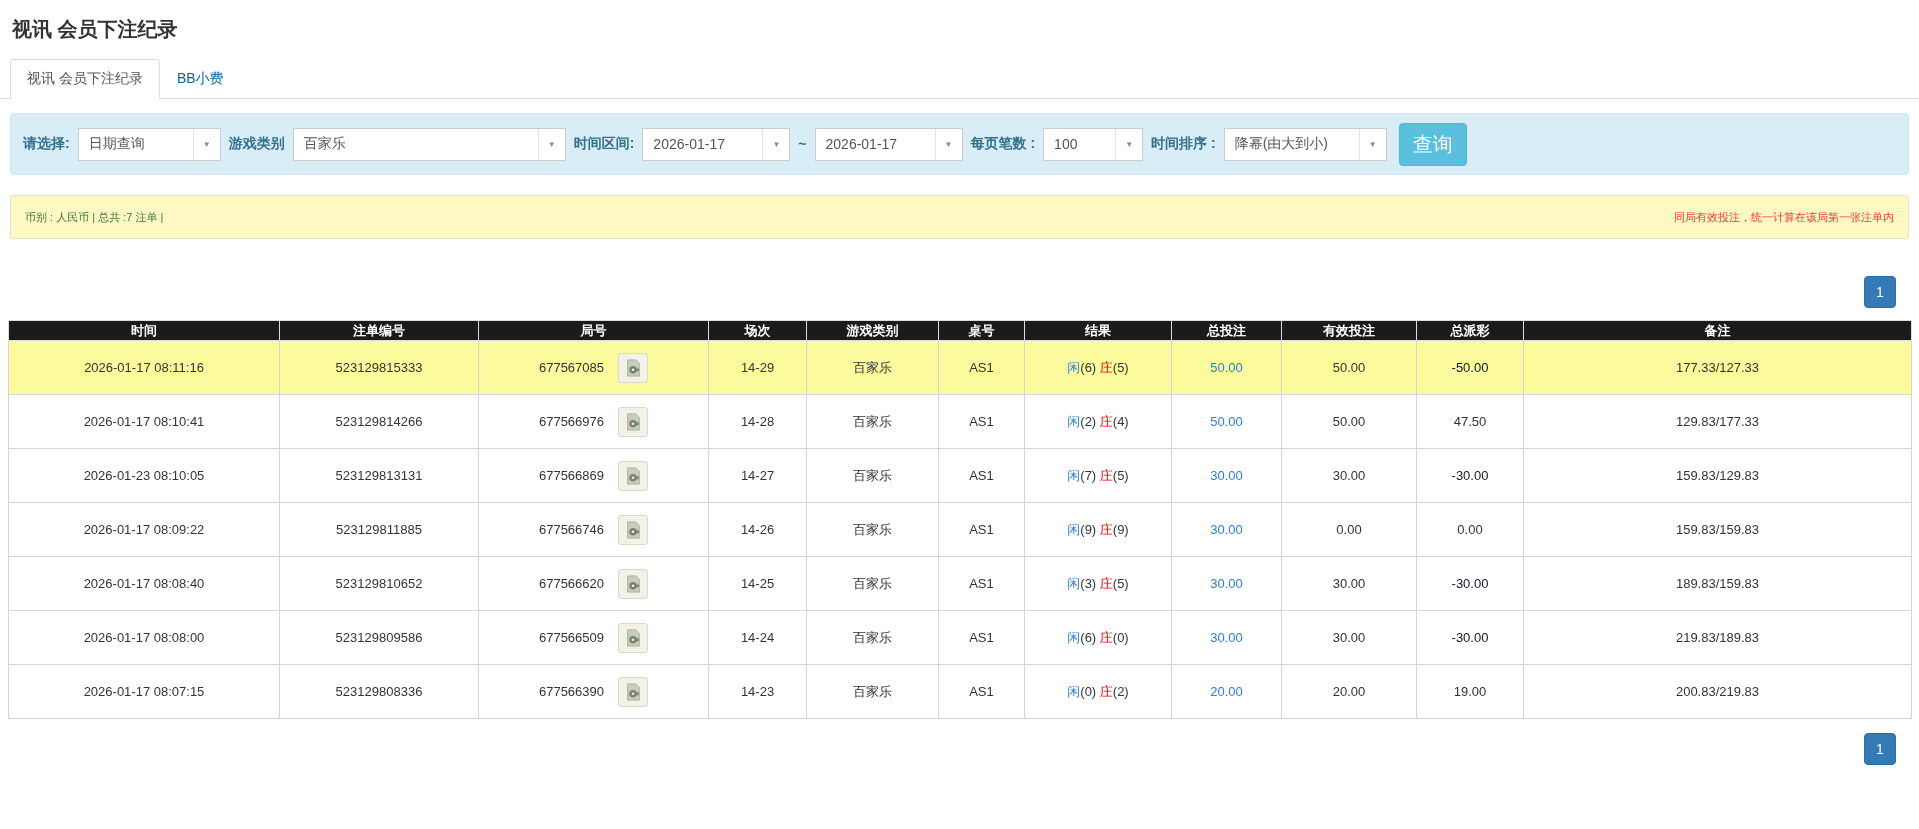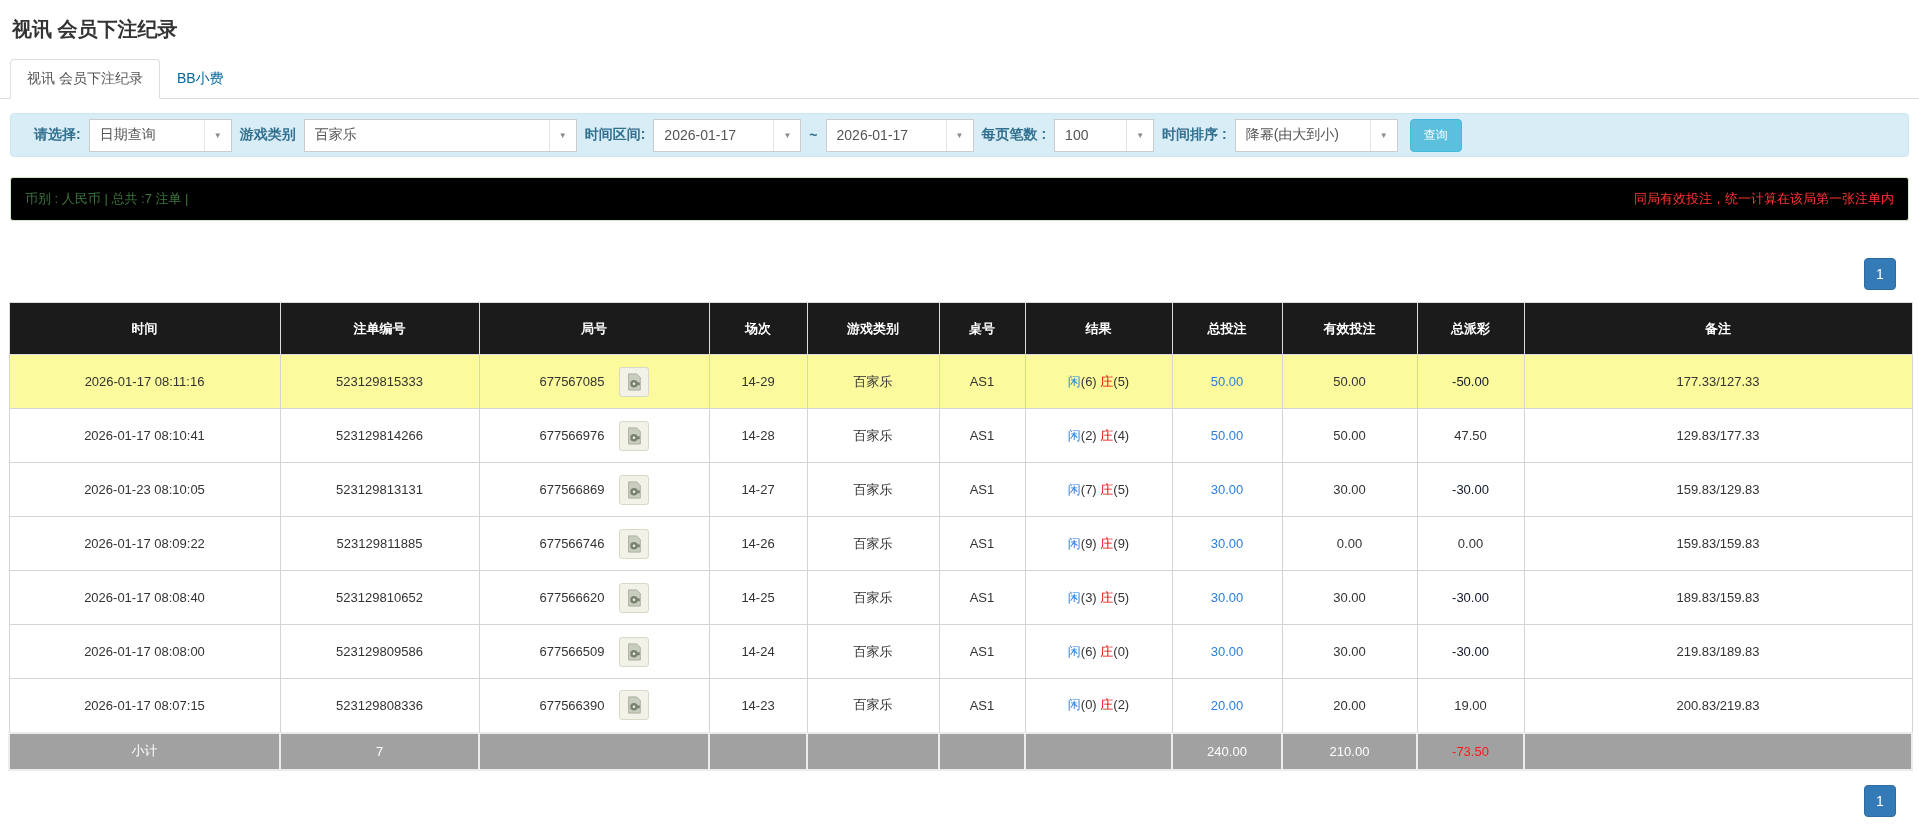--- a/index.html
+++ b/index.html
@@ -11,53 +11,53 @@
   .page-title { font-size: 20px; color: #333; font-weight: bold; padding: 16px 0 12px 12px; }
 
   
   .tabs { display: flex; border-bottom: 1px solid #ddd; padding-left: 10px; margin-top: 4px; }
   .tab { font-size: 14px; padding: 10px 16px; margin-bottom: -1px; }
   .tab.active { color: #555; background: #fff; border: 1px solid #ddd; border-bottom: 1px solid #fff;
     border-radius: 4px 4px 0 0; cursor: default; }
   .tab.link { color: #0369a1; cursor: pointer; border: 1px solid transparent; }
 
   
-  .filter-bar { margin: 14px 10px 16px 10px; height: 44px; background: #d9edf7; border: 1px solid #cde6f3;
-    border-radius: 4px; display: flex; align-items: center; gap: 8px; padding: 0 23px; }
+  .filter-bar { margin: 14px 10px 16px 10px; height: 62px; background: #d9edf7; border: 1px solid #cde6f3;
+    border-radius: 4px; display: flex; align-items: center; gap: 8px; padding: 0 12px; }
   .flabel { color: #31708f; font-weight: bold; font-size: 14px; white-space: nowrap; }
   .combo { display: flex; align-items: stretch; background: #fff; border: 1px solid #ccc;
     border-radius: 0; height: 33px; overflow: hidden; cursor: pointer; }
   .combo-text { flex: 1; display: flex; align-items: center; padding: 0 10px; font-size: 14px;
     color: #555; white-space: nowrap; overflow: hidden; }
   .combo-arrow { width: 27px; border-left: 1px solid #e4e4e4; display: flex; align-items: center;
     justify-content: center; color: #8a8a8a; font-size: 8px; background: #fff; }
   .tilde { color: #31708f; font-weight: bold; font-size: 14px; }
-  .search-btn { background: #5bc0de; border: 1px solid #46b8da; color: #fff; font-size: 12px;
+  .search-btn { background: #5bc0de; border: 1px solid #46b8da; color: #fff; font-size: 20px;
     padding: 7px 13px; border-radius: 4px; cursor: pointer; margin-left: 4px;
     font-family: "Liberation Sans", sans-serif; }
 
   
-  .summary-bar { margin: 20px 10px 0 10px; height: 44px; background: #000000; border: 1px solid #d6e9c6;
+  .summary-bar { margin: 20px 10px 0 10px; height: 44px; background: #fef9c3; border: 1px solid #d6e9c6;
     border-radius: 3px; display: flex; align-items: center; justify-content: space-between;
-    padding: 0 14px; font-size: 13px; }
+    padding: 0 14px; font-size: 11px; }
   .summary-info { color: #3c763d; }
   .summary-notice { color: #f33; }
 
   
   .pager { display: flex; justify-content: flex-end; padding-right: 23px; }
   .pager.top { margin-top: 37px; }
   .pager.bottom { margin-top: 14px; }
   .page-btn { width: 32px; height: 32px; background: #337ab7; border: 1px solid #2e6da4;
     border-radius: 4px; color: #fff; font-size: 14px; cursor: pointer;
     font-family: "Liberation Sans", sans-serif; }
 
   
   table { border-collapse: collapse; table-layout: fixed; width: 1903px; margin: 12px 8px 0 8px;
     font-size: 13px; color: #333; }
-  thead th { background: #1b1b1b; color: #fff; font-weight: bold; font-size: 13px; height: 52px;
+  thead th { background: #1b1b1b; color: #fff; font-weight: bold; font-size: 13px; height: 20px;
     border: 1px solid #dcdcdc; text-align: center; }
   tbody td { height: 54px; border: 1px solid #d4d4d4; text-align: center; background: #fff; }
   tbody tr.hl td { background: #fbfb9e; }
   tfoot td { background: #a1a1a1; color: #fff; border: 2px solid #ececec; height: 37px;
     text-align: center; }
   .neg { color: #0f172a; }
   tfoot .neg { color: #ff1a1a; }
   .bet-link { color: #2a7fdc; cursor: pointer; text-decoration: none; }
   .res-p { color: #2a7fdc; }
   .res-b { color: #e60000; }
@@ -312,33 +312,20 @@
           <td>百家乐</td>
           <td>AS1</td>
           <td><span class="res-p">闲</span><span>(0)</span> <span class="res-b">庄</span><span>(2)</span></td>
           <td><a class="bet-link">20.00</a></td>
           <td>20.00</td>
           <td>19.00</td>
           <td>200.83/219.83</td>
         </tr>
       </tbody>
     <tfoot>
-        <tr>
-          <td>小计</td>
-          <td>7</td>
-          <td></td>
-          <td></td>
-          <td></td>
-          <td></td>
-          <td></td>
-          <td>240.00</td>
-          <td>210.00</td>
-          <td class="neg">-73.50</td>
-          <td></td>
-        </tr>
       </tfoot>
   </table>
 
   <div class="pager bottom">
     <button class="page-btn">1</button>
   </div>
 
 </div>
 
 </body></html>

